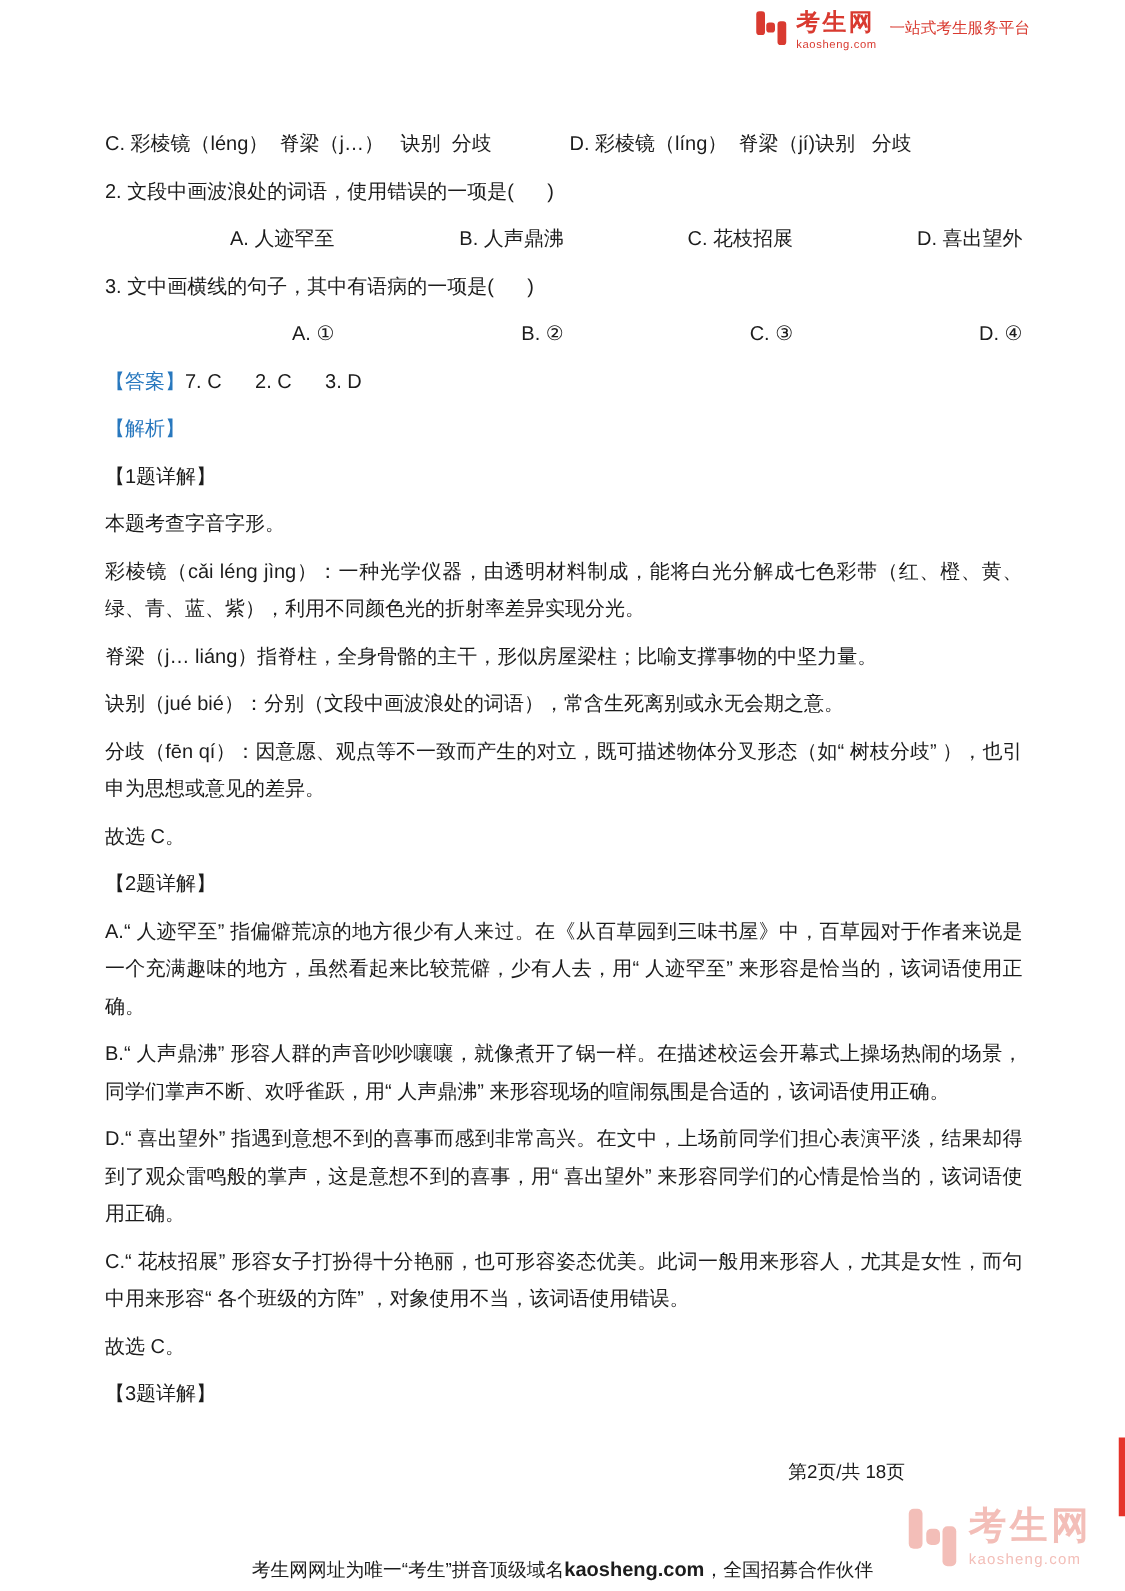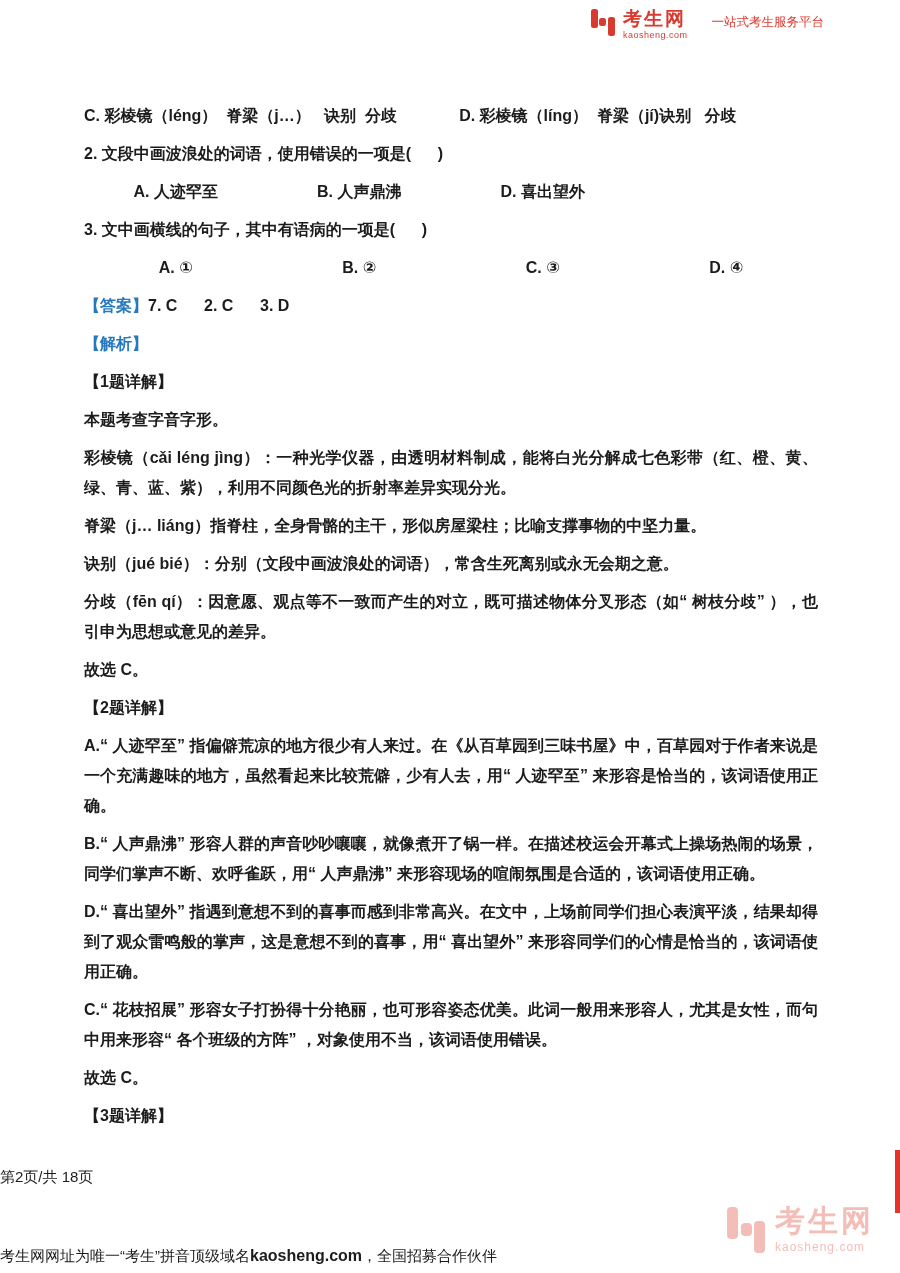--- a/index.html
+++ b/index.html
@@ -17,40 +17,40 @@
   
   .header{position:absolute;top:9px;right:76px;display:flex;align-items:flex-start;gap:8px;}
   .logo-icon{position:relative;width:24px;height:27px;flex:none;}
   .logo-icon i{position:absolute;background:var(--brand);border-radius:2.5px;}
   .logo-icon .l{left:0;top:0;width:7px;height:19px;}
   .logo-icon .m{left:8.5px;top:9px;width:7px;height:8px;}
   .logo-icon .r{right:0;bottom:0;width:7px;height:19px;}
   .logo-col{display:flex;flex-direction:column;line-height:1;}
   .logo-name{color:var(--brand);font-size:19px;font-weight:bold;letter-spacing:2px;}
   .logo-domain{color:var(--brand);font-size:9px;margin-top:3px;letter-spacing:.5px;}
-  .tagline{color:var(--brand);font-size:12.5px;margin-top:5px;margin-left:16px;}
+  .tagline{color:var(--brand);font-size:12.5px;margin-top:5px;margin-left:2px;}
   
   .content{position:absolute;left:84px;top:101px;width:734px;font-size:16px;color:#1c1c1c;}
-  .block{line-height:30px;margin-bottom:8px;white-space:pre-wrap;text-align:justify;font-weight:bold;}
-  .block.options{display:flex;white-space:pre;text-align:center;}
+  .block{line-height:30px;margin-bottom:8px;white-space:pre-wrap;text-align:justify;}
+  .block.options{display:flex;white-space:pre;text-align:right;}
   .block.options span{flex:0 0 25%;}
   .lbl{color:var(--blue);}
   
-  .page-num{position:absolute;left:0;width:724px;top:1168px;text-align:left;font-size:15px;color:#1c1c1c;}
+  .page-num{position:absolute;left:0;width:724px;top:1168px;text-align:right;font-size:15px;color:#1c1c1c;}
   .red-strip{position:absolute;right:0;top:1150px;width:5px;height:63px;background:var(--edge);}
   .watermark{position:absolute;right:26px;top:1206px;display:flex;align-items:center;gap:10px;}
   .watermark .logo-icon{width:38px;height:46px;}
   .watermark .logo-icon i{background:var(--pink);border-radius:4px;}
   .watermark .logo-icon .l{left:0;top:0;width:11px;height:32px;}
   .watermark .logo-icon .m{left:13.5px;top:16px;width:11px;height:13px;}
   .watermark .logo-icon .r{right:0;bottom:0;width:11px;height:32px;}
   .wm-col{display:flex;flex-direction:column;line-height:1;}
   .wm-name{color:var(--pink);font-size:30px;font-weight:bold;letter-spacing:3px;}
   .wm-domain{color:var(--pink);font-size:12px;margin-top:5px;letter-spacing:1px;}
-  .promo{position:absolute;left:0;width:900px;top:1247px;text-align:left;font-size:15px;color:#1c1c1c;}
+  .promo{position:absolute;left:0;width:900px;top:1247px;text-align:center;font-size:15px;color:#1c1c1c;}
   .promo-domain{font-size:16px;font-weight:bold;}
 </style>
 </head>
 <body>
 
 <div class="page">
 
   <header class="header">
     <span class="logo-icon">
         <i class="l"></i>
@@ -60,21 +60,21 @@
     <span class="logo-col">
       <b class="logo-name">考生网</b>
       <span class="logo-domain">kaosheng.com</span>
     </span>
     <span class="tagline">一站式考生服务平台</span>
   </header>
 
   <main class="content">
       <div class="block"><span>C. 彩棱镜（léng）  脊梁（j…）   诀别  分歧              D. 彩棱镜（líng）  脊梁（jí)诀别   分歧</span></div>
       <div class="block"><span>2. 文段中画波浪处的词语，使用错误的一项是(      )</span></div>
-      <div class="block options"><span>A. 人迹罕至</span><span>B. 人声鼎沸</span><span>D. 喜出望外</span></div>
+      <div class="block options"><span>A. 人迹罕至</span><span>B. 人声鼎沸</span><span>C. 花枝招展</span><span>D. 喜出望外</span></div>
       <div class="block"><span>3. 文中画横线的句子，其中有语病的一项是(      )</span></div>
       <div class="block options"><span>A. ①</span><span>B. ②</span><span>C. ③</span><span>D. ④</span></div>
       <div class="block"><span class="lbl">【答案】</span><span>7. C      2. C      3. D</span></div>
       <div class="block"><span class="lbl">【解析】</span><span></span></div>
       <div class="block"><span>【1题详解】</span></div>
       <div class="block"><span>本题考查字音字形。</span></div>
       <div class="block"><span>彩棱镜（cǎi léng jìng）：一种光学仪器，由透明材料制成，能将白光分解成七色彩带（红、橙、黄、绿、青、蓝、紫），利用不同颜色光的折射率差异实现分光。</span></div>
       <div class="block"><span>脊梁（j… liáng）指脊柱，全身骨骼的主干，形似房屋梁柱；比喻支撑事物的中坚力量。</span></div>
       <div class="block"><span>诀别（jué bié）：分别（文段中画波浪处的词语），常含生死离别或永无会期之意。</span></div>
       <div class="block"><span>分歧（fēn qí）：因意愿、观点等不一致而产生的对立，既可描述物体分叉形态（如“ 树枝分歧” ），也引申为思想或意见的差异。</span></div>

